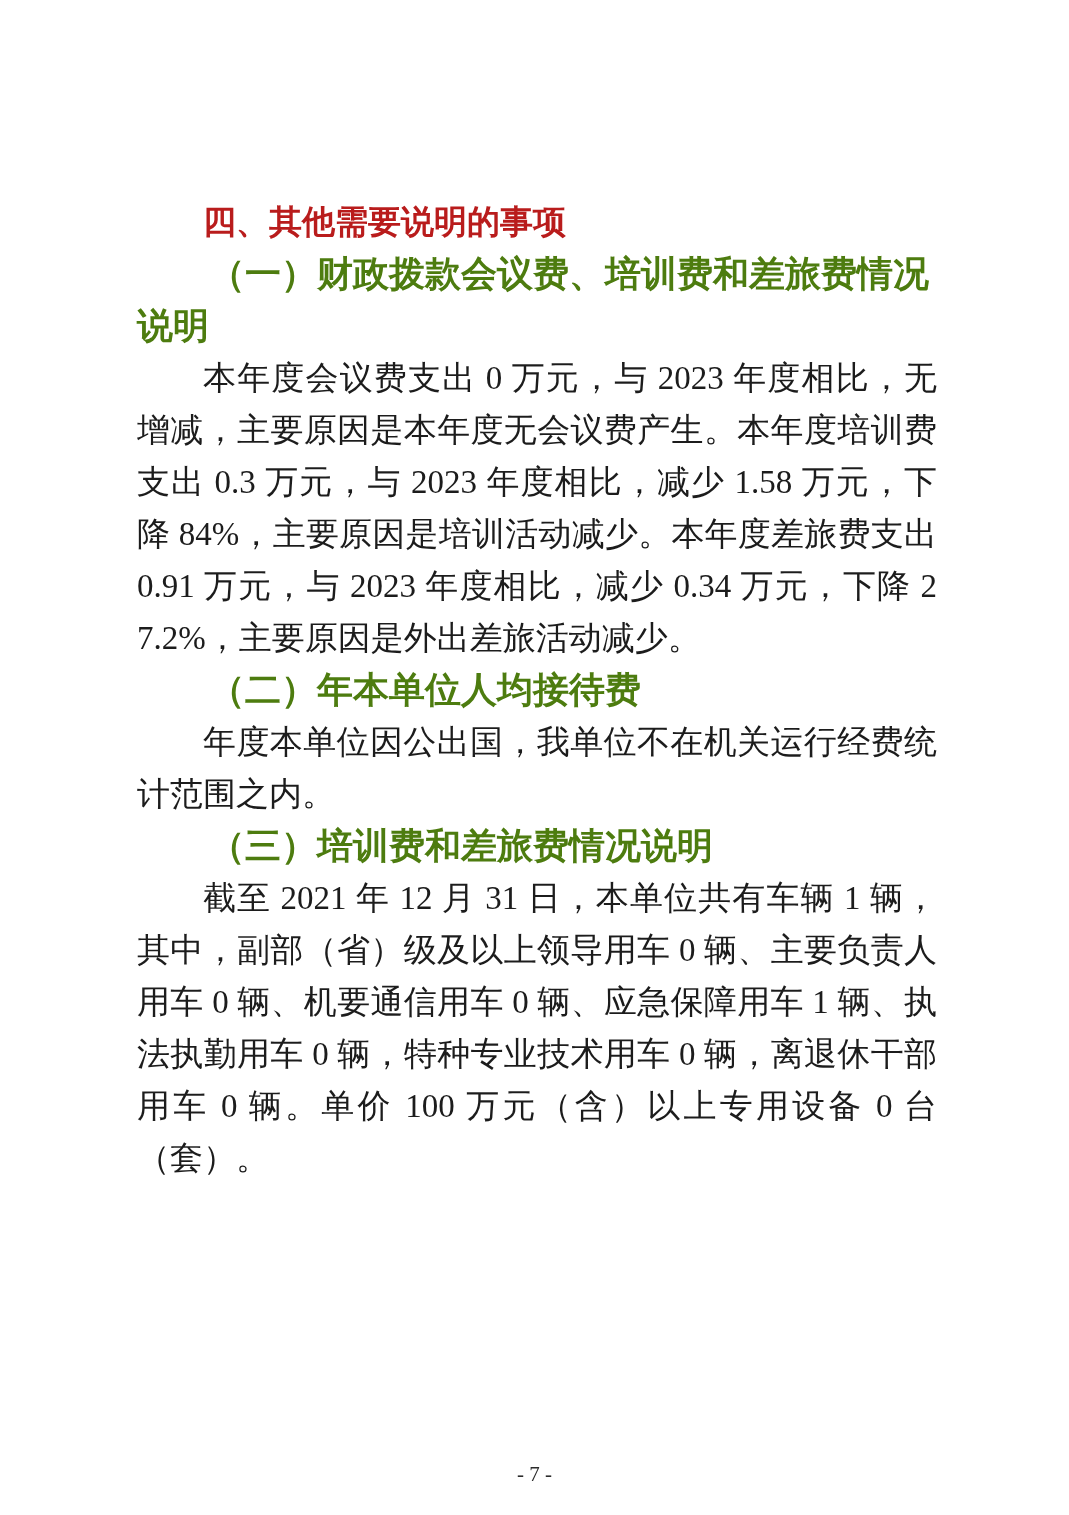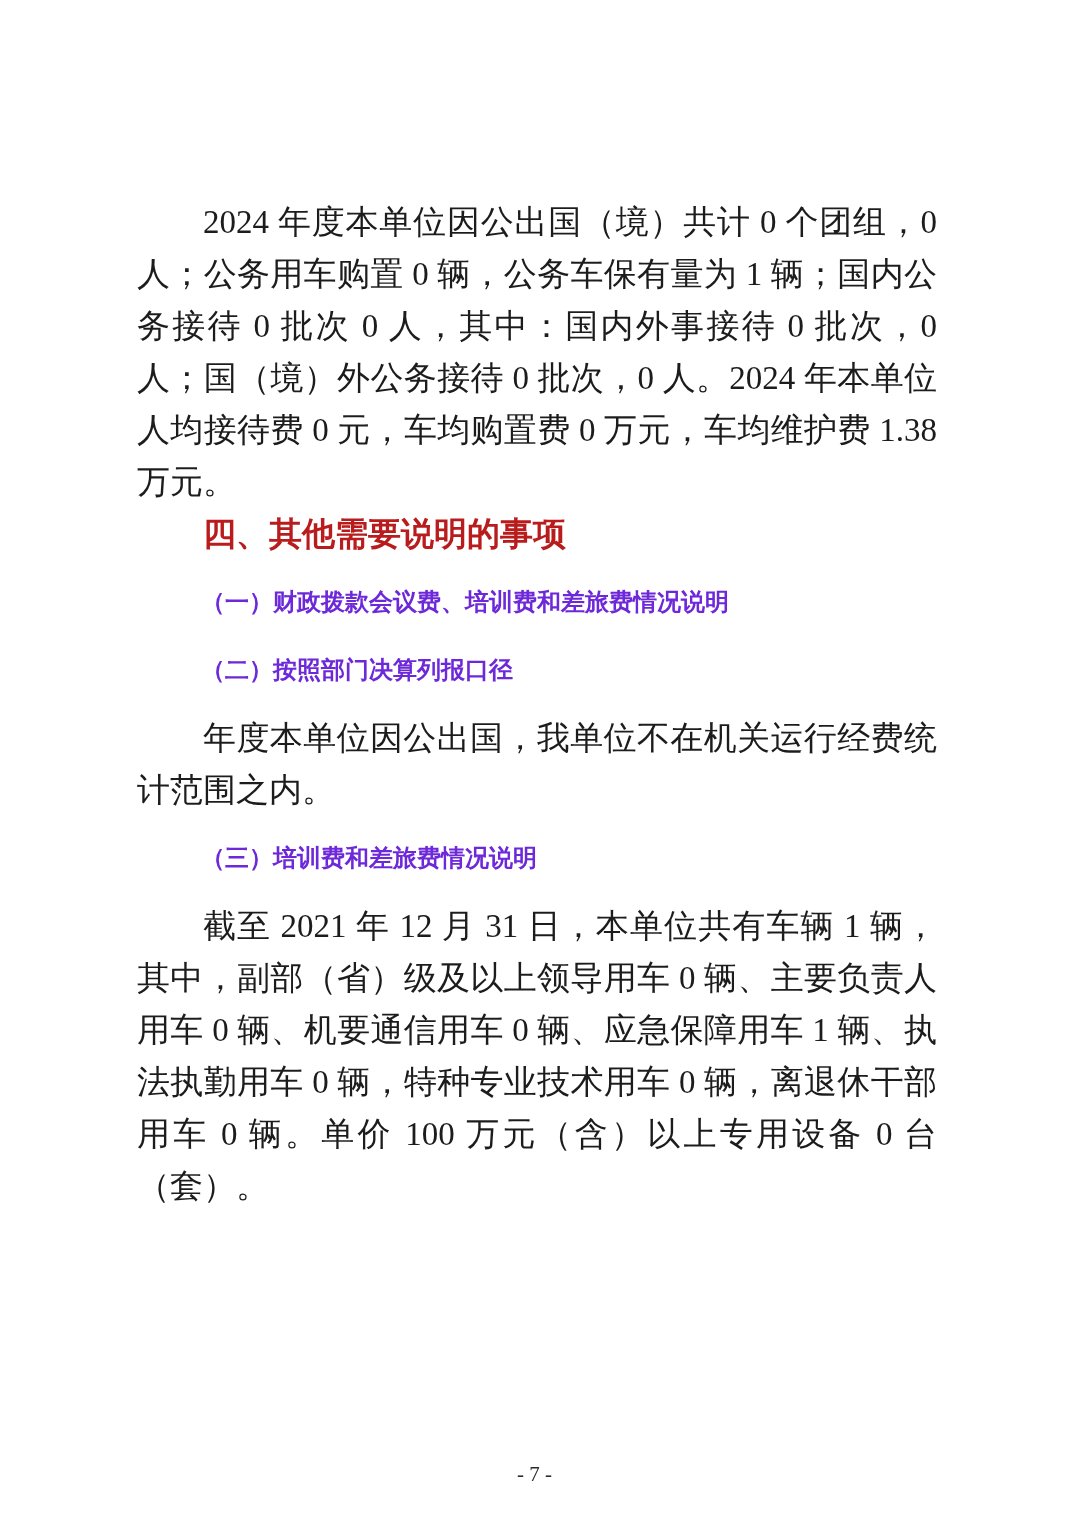--- a/index.html
+++ b/index.html
@@ -34,54 +34,54 @@
   .section-heading {
     margin: 0;
     font-family: "Liberation Sans", "DejaVu Sans", sans-serif;
     font-weight: bold;
     font-size: 33px;
     line-height: 52px;
     text-indent: 2em;
     color: #b91c1c;
   }
   .sub-heading {
-    margin: 16px;
+    margin: 0;
     font-family: "Liberation Serif", "DejaVu Serif", serif;
     font-weight: bold;
-    font-size: 24px;
+    font-size: 36px;
     line-height: 52px;
     text-indent: 2em;
-    color: #6d28d9;
+    color: #4d7c0f;
   }
   .page-footer {
     position: absolute;
     left: 0;
     right: 0;
     top: 1460px;
     text-align: center;
     font-size: 21px;
     line-height: 28px;
     color: #2b2b2b;
     font-family: "Liberation Serif", "DejaVu Serif", serif;
   }
 </style>
 </head>
 <body>
 
 <div class="page">
   <div class="content">
 
-    <p class="body-para">2024 年度本单位因公出国（境）共计 0 个团组，0 人；公务用车购置 0 辆，公务车保有量为 1 辆；国内公务接待 0 批次 0 人，其中：国内外事接待 0 批次，0 人；国（境）外公务接待 0 批次，0 人。2024 年本单位人均接待费 0 元，车均购置费 0 万元，车均维护费 1.38 万元。</p>
 
     <h2 class="section-heading">四、其他需要说明的事项</h2>
 
     <h3 class="sub-heading">（一）财政拨款会议费、培训费和差旅费情况说明</h3>
 
+    <p class="body-para">本年度会议费支出 0 万元，与 2023 年度相比，无增减，主要原因是本年度无会议费产生。本年度培训费支出 0.3 万元，与 2023 年度相比，减少 1.58 万元，下降 84%，主要原因是培训活动减少。本年度差旅费支出 0.91 万元，与 2023 年度相比，减少 0.34 万元，下降 27.2%，主要原因是外出差旅活动减少。</p>
 
-    <h3 class="sub-heading">（二）按照部门决算列报口径</h3>
+    <h3 class="sub-heading">（二）年本单位人均接待费</h3>
 
     <p class="body-para">年度本单位因公出国，我单位不在机关运行经费统计范围之内。</p>
 
     <h3 class="sub-heading">（三）培训费和差旅费情况说明</h3>
 
     <p class="body-para">截至 2021 年 12 月 31 日，本单位共有车辆 1 辆，其中，副部（省）级及以上领导用车 0 辆、主要负责人用车 0 辆、机要通信用车 0 辆、应急保障用车 1 辆、执法执勤用车 0 辆，特种专业技术用车 0 辆，离退休干部用车 0 辆。单价 100 万元（含）以上专用设备 0 台（套）。</p>
 
   </div>
 
   <div class="page-footer">- 7 -</div>

